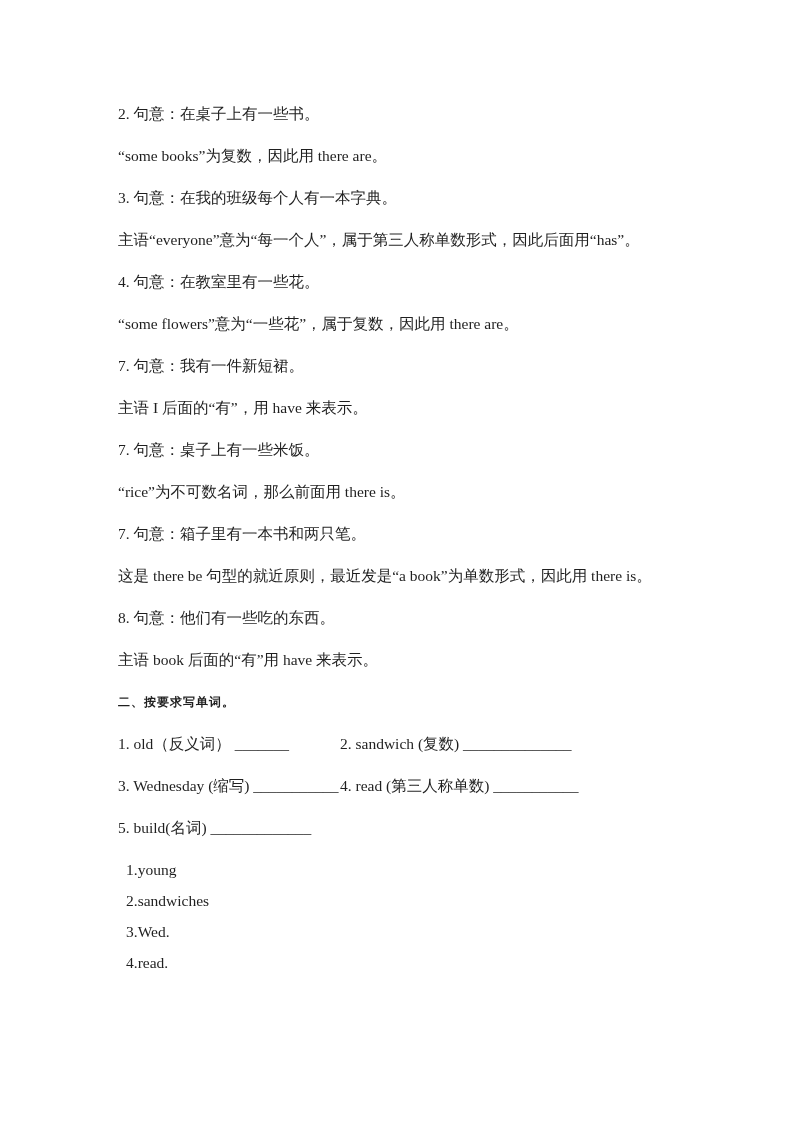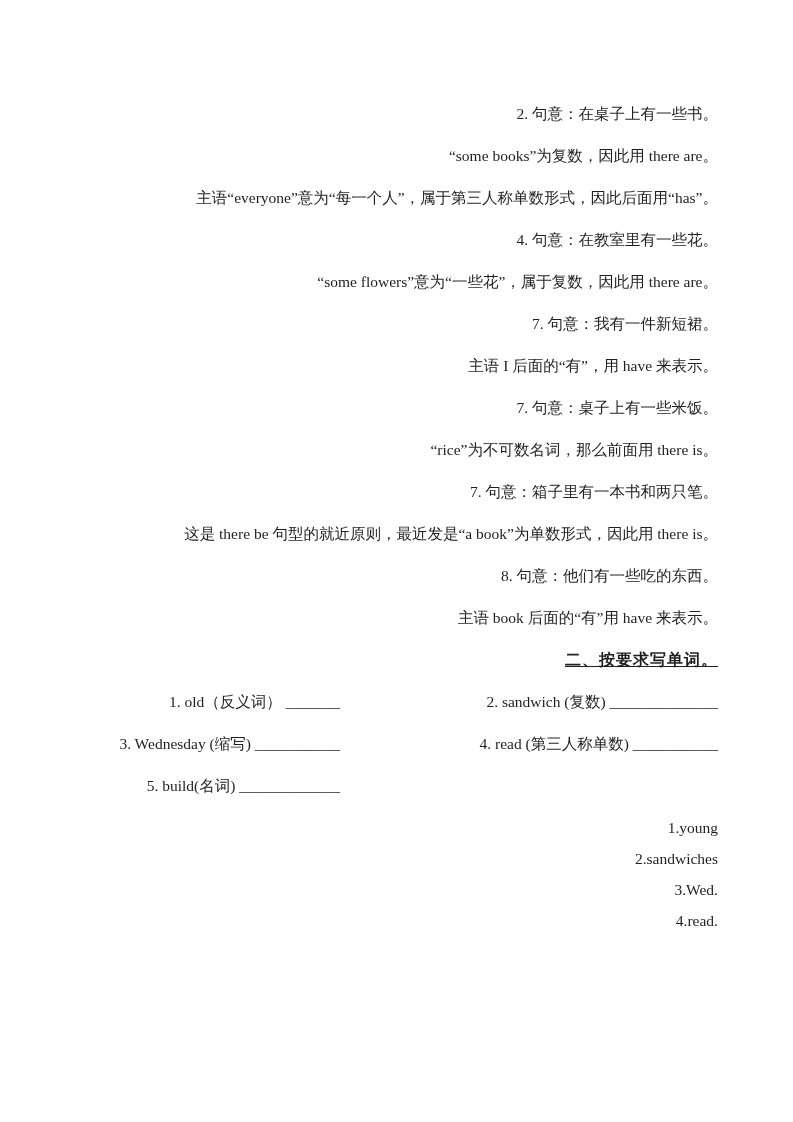--- a/index.html
+++ b/index.html
@@ -15,36 +15,34 @@
     overflow: hidden;
     font-family: "Liberation Serif", "DejaVu Serif", serif;
     color: #1f1f1f;
   }
   .content {
     position: absolute;
     left: 118px;
     top: 0;
     width: 600px;
     padding-top: 103px;
-    text-align: right;
   }
   .para {
     margin: 0 0 20px 0;
     font-size: 15.5px;
     line-height: 22px;
     white-space: nowrap;
   }
   .sec-heading {
     margin: 0 0 20px 0;
     font-family: "Liberation Sans", "DejaVu Sans", sans-serif;
     font-weight: 700;
-    font-size: 16px;
+    font-size: 12px;
     line-height: 22px;
     letter-spacing: 1px;
-    text-decoration: underline;
   }
   .word-row {
     display: flex;
     margin: 0 0 20px 0;
     font-size: 15.5px;
     line-height: 22px;
   }
   .word-col1 {
     flex: 0 0 222px;
     white-space: nowrap;
@@ -66,20 +64,21 @@
   }
 </style>
 </head>
 <body>
 
 <div class="page">
   <div class="content">
 
     <p class="para">2. 句意：在桌子上有一些书。</p>
     <p class="para">“some books”为复数，因此用 there are。</p>
+    <p class="para">3. 句意：在我的班级每个人有一本字典。</p>
     <p class="para">主语“everyone”意为“每一个人”，属于第三人称单数形式，因此后面用“has”。</p>
     <p class="para">4. 句意：在教室里有一些花。</p>
     <p class="para">“some flowers”意为“一些花”，属于复数，因此用 there are。</p>
     <p class="para">7. 句意：我有一件新短裙。</p>
     <p class="para">主语 I 后面的“有”，用 have 来表示。</p>
     <p class="para">7. 句意：桌子上有一些米饭。</p>
     <p class="para">“rice”为不可数名词，那么前面用 there is。</p>
     <p class="para">7. 句意：箱子里有一本书和两只笔。</p>
     <p class="para">这是 there be 句型的就近原则，最近发是“a book”为单数形式，因此用 there is。</p>
     <p class="para">8. 句意：他们有一些吃的东西。</p>

